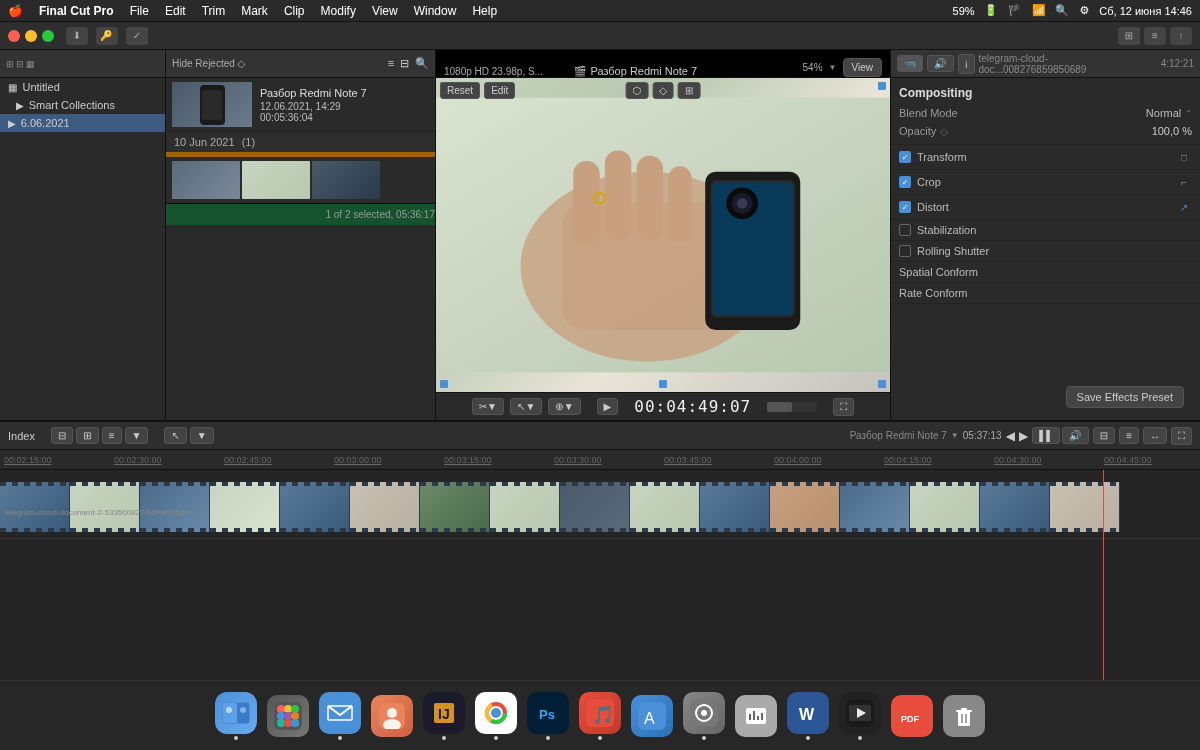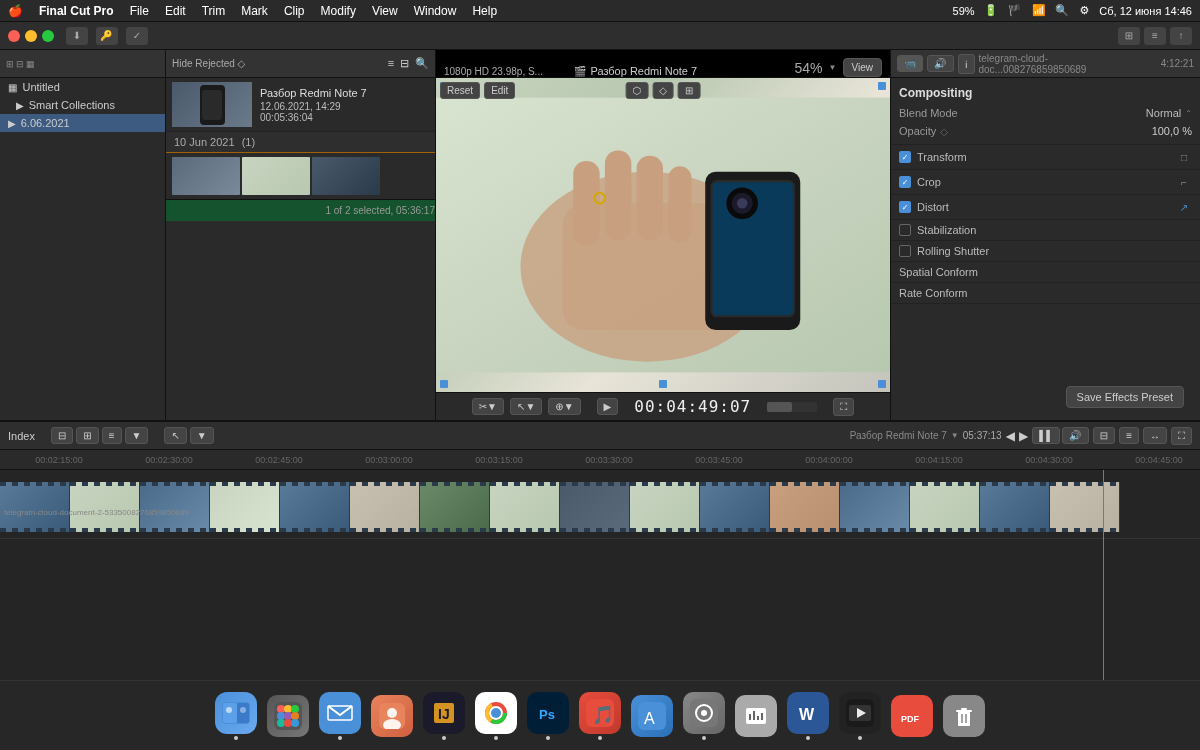--- a/index.html
+++ b/index.html
@@ -96,21 +96,21 @@
       position: relative;
       overflow: hidden;
     }
     .clip-info { font-size: 10px; color: #bbb; }
     .clip-info .clip-title { font-size: 11px; color: #ddd; margin-bottom: 2px; }
     .date-header {
       padding: 4px 8px;
       font-size: 11px;
       color: #aaa;
       background: #2e2e2e;
-      border-bottom: 1px solid #a16207;
+      border-bottom: 5px solid #a16207;
     }
     .browser-status {
       height: 22px;
       background: #14532d;
       display: flex;
       align-items: center;
       justify-content: flex-end;
       font-size: 10px;
       color: #999;
       border-top: 1px solid #111;
@@ -232,21 +232,21 @@
       display: flex;
       align-items: center;
       padding: 0 4px;
       border-bottom: 1px solid #111;
       font-size: 9px;
       color: #666;
       gap: 0;
       position: relative;
       overflow: hidden;
     }
-    .ruler-mark { flex-shrink: 0; text-align: center; }
+    .ruler-mark { flex-shrink: 0; text-align: left; text-decoration: underline; }
     .timeline-tracks {
       flex: 1;
       background: #252525;
       position: relative;
       overflow: hidden;
     }
     .track-label {
       position: absolute;
       left: 0;
       top: 0;
@@ -532,21 +532,21 @@
     </div>
 
     <div class="preview-section">
       <div class="preview-toolbar">
         <span style="font-size:10px;color:#aaa;">1080p HD 23.98p, S...</span>
         <div style="display:flex;align-items:center;gap:4px;margin-left:10px;">
           <span style="font-size:10px;">🎬</span>
           <span style="font-size:11px;">Разбор Redmi Note 7</span>
         </div>
         <div style="margin-left:auto;display:flex;gap:6px;align-items:center;">
-          <span style="font-size:14px;color:#aaa;padding-left:36px;">54%</span>
+          <span style="font-size:10px;color:#aaa;padding-left:36px;">54%</span>
           <span style="font-size:8px;color:#888;">▼</span>
           <button class="action-btn" style="font-size:10px;">View</button>
         </div>
       </div>
 
       <div class="preview-main">
         <div class="video-placeholder">
 
           <div class="preview-corner-handle" style="top:4px;left:4px;"></div>
           <div class="preview-corner-handle" style="top:4px;right:4px;"></div>

